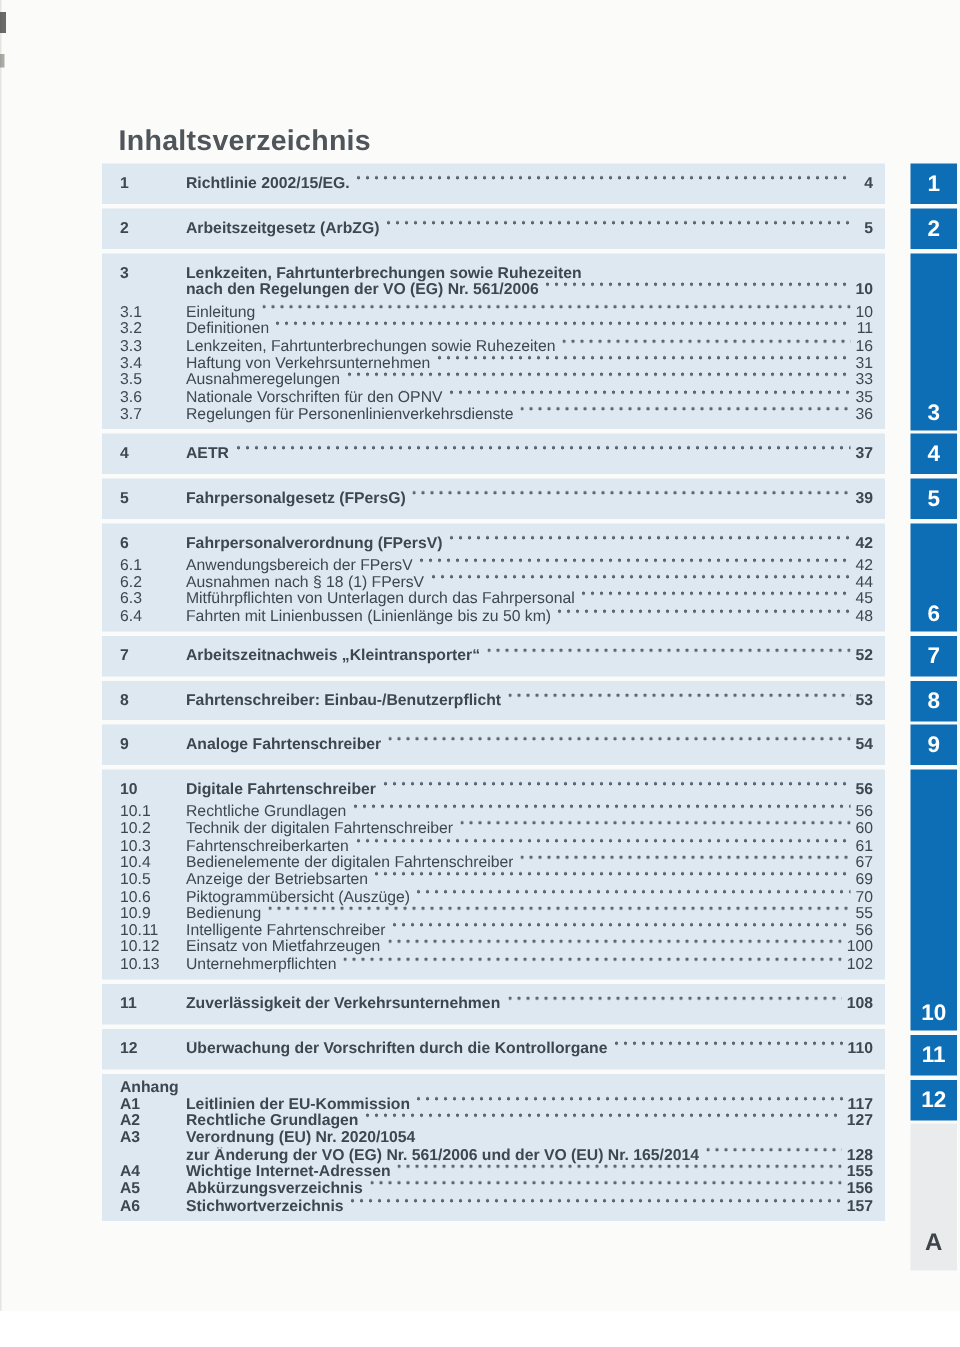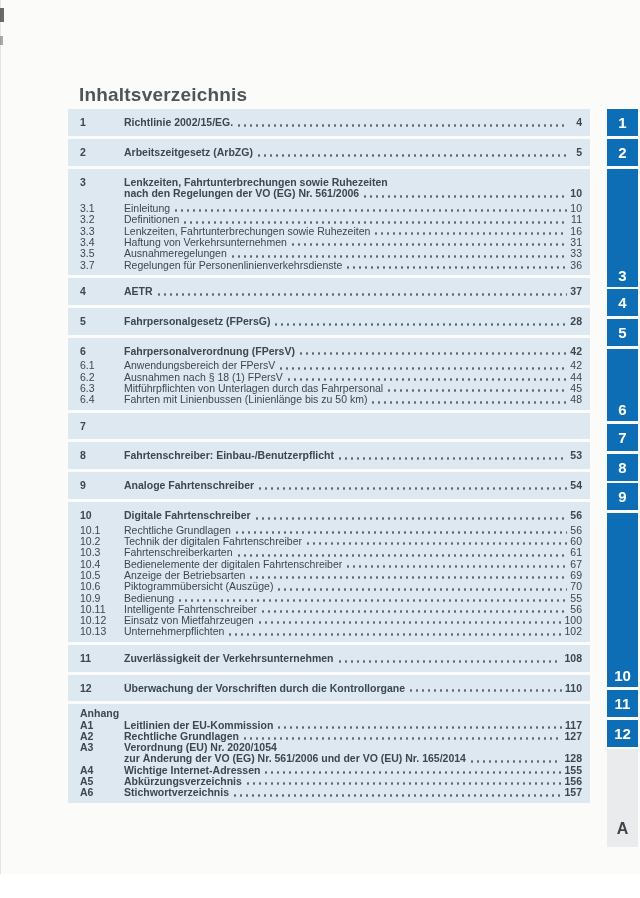--- a/index.html
+++ b/index.html
@@ -17,21 +17,21 @@
   h1.title {
     font-size:19px; line-height:19px; font-weight:bold; color:#4e555b;
     letter-spacing:.2px; margin:0 0 5px 11px;
   }
   .band { background:var(--band); margin-bottom:3px; padding:4px 8px 4px 12px; }
   .row { display:flex; color:var(--text); font-size:10.5px; line-height:11.3px; }
   .row.bold { font-weight:bold; }
   .row.chapter { padding:4px 0 3px; line-height:11.8px; }
   .row .num { width:44px; flex-shrink:0; white-space:nowrap; }
   .row .lines { flex:1; min-width:0; }
-  .line { display:flex; align-items:flex-end; }
+  .line { display:flex; align-items:flex-start; }
   .line .t { white-space:nowrap; overflow:hidden; }
   .leader {
     flex:1; min-width:12px; height:3px; margin:0 3px 2px 5px;
     background-image:radial-gradient(circle at 1px 1.5px, var(--text) 1px, rgba(0,0,0,0) 1.35px);
     background-size:6px 3px; background-repeat:repeat-x; opacity:.8;
   }
   .pagenum { text-align:right; min-width:12px; white-space:nowrap; }
 
   .tab {
     position:absolute; left:607px; width:31px;
@@ -135,20 +135,30 @@
             <span class="num">3.5</span>
             <div class="lines">
               <div class="line">
                 <span class="t">Ausnahmeregelungen</span>
                 <span class="leader"></span>
                 <span class="pagenum">33</span>
               </div>
             </div>
           </div>
           <div class="row">
+            <span class="num">3.6</span>
+            <div class="lines">
+              <div class="line">
+                <span class="t">Nationale Vorschriften für den ÖPNV</span>
+                <span class="leader"></span>
+                <span class="pagenum">35</span>
+              </div>
+            </div>
+          </div>
+          <div class="row">
             <span class="num">3.7</span>
             <div class="lines">
               <div class="line">
                 <span class="t">Regelungen für Personenlinienverkehrsdienste</span>
                 <span class="leader"></span>
                 <span class="pagenum">36</span>
               </div>
             </div>
           </div>
         </section>
@@ -164,21 +174,21 @@
             </div>
           </div>
         </section>
         <section class="band">
           <div class="row bold chapter">
             <span class="num">5</span>
             <div class="lines">
               <div class="line">
                 <span class="t">Fahrpersonalgesetz (FPersG)</span>
                 <span class="leader"></span>
-                <span class="pagenum">28</span>
+                <span class="pagenum">39</span>
               </div>
             </div>
           </div>
         </section>
         <section class="band">
           <div class="row bold chapter">
             <span class="num">6</span>
             <div class="lines">
               <div class="line">
                 <span class="t">Fahrpersonalverordnung (FPersV)</span>
@@ -224,20 +234,27 @@
                 <span class="t">Fahrten mit Linienbussen (Linienlänge bis zu 50 km)</span>
                 <span class="leader"></span>
                 <span class="pagenum">48</span>
               </div>
             </div>
           </div>
         </section>
         <section class="band">
           <div class="row bold chapter">
             <span class="num">7</span>
+            <div class="lines">
+              <div class="line">
+                <span class="t">Arbeitszeitnachweis „Kleintransporter“</span>
+                <span class="leader"></span>
+                <span class="pagenum">52</span>
+              </div>
+            </div>
           </div>
         </section>
         <section class="band">
           <div class="row bold chapter">
             <span class="num">8</span>
             <div class="lines">
               <div class="line">
                 <span class="t">Fahrtenschreiber: Einbau-/Benutzerpflicht</span>
                 <span class="leader"></span>
                 <span class="pagenum">53</span>

